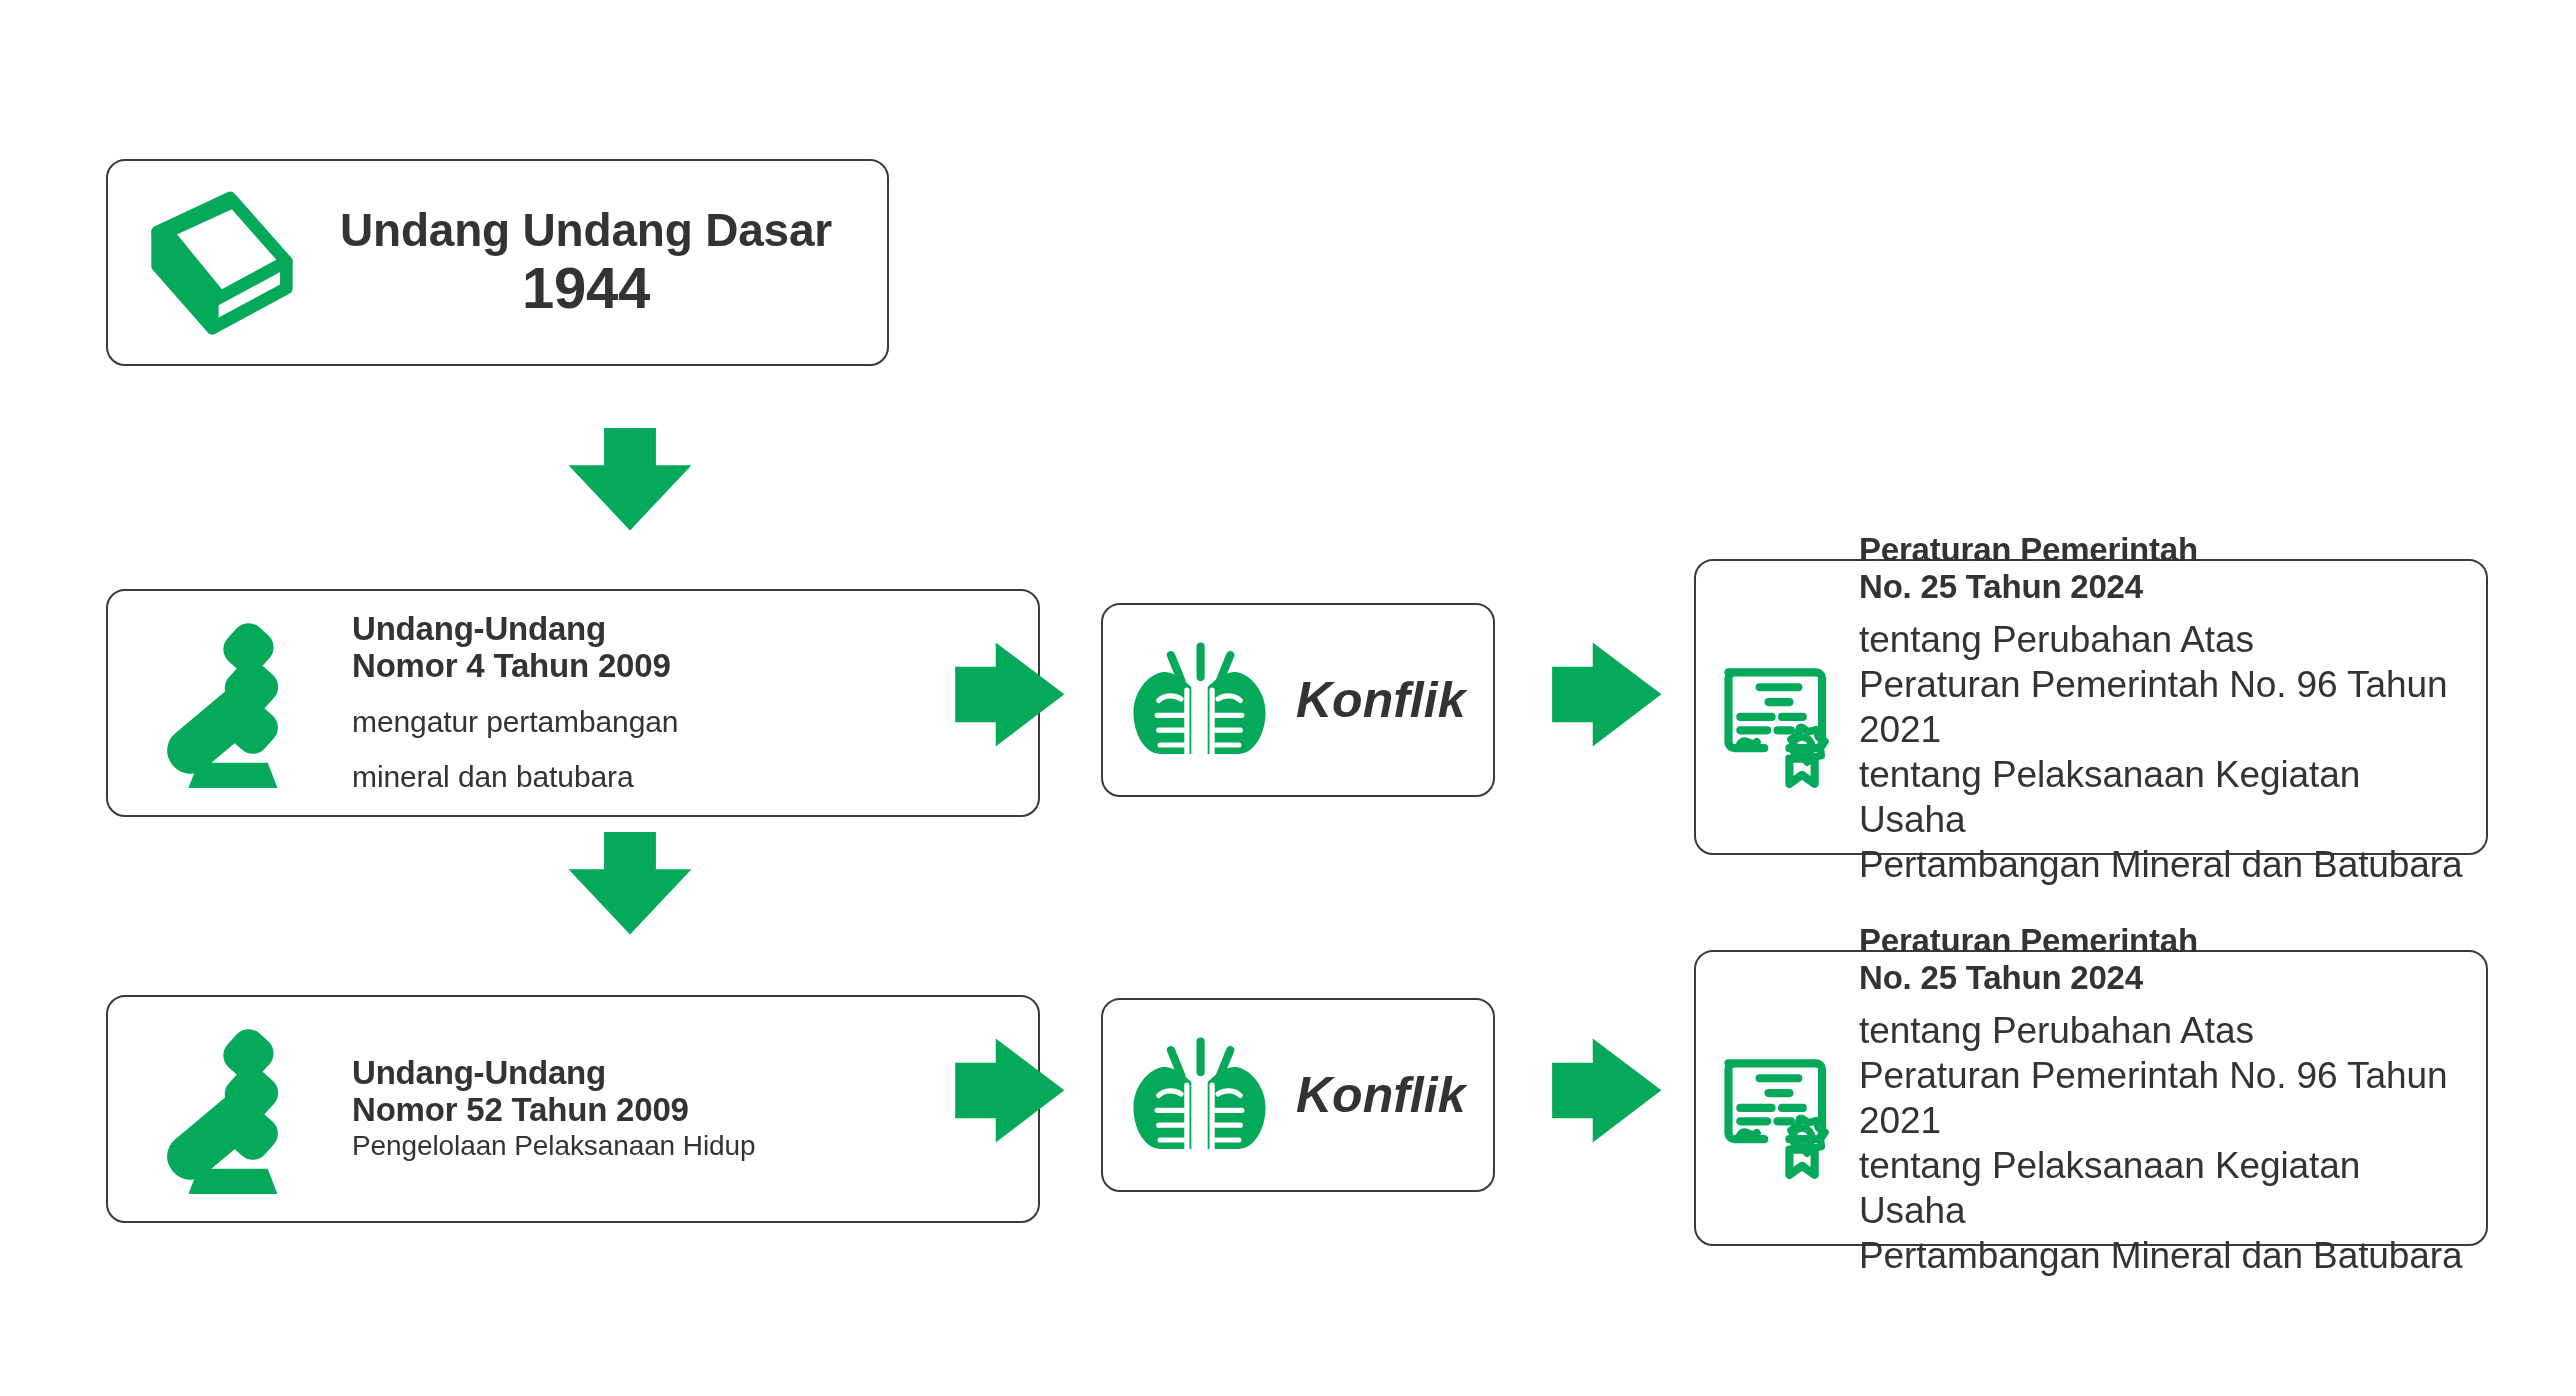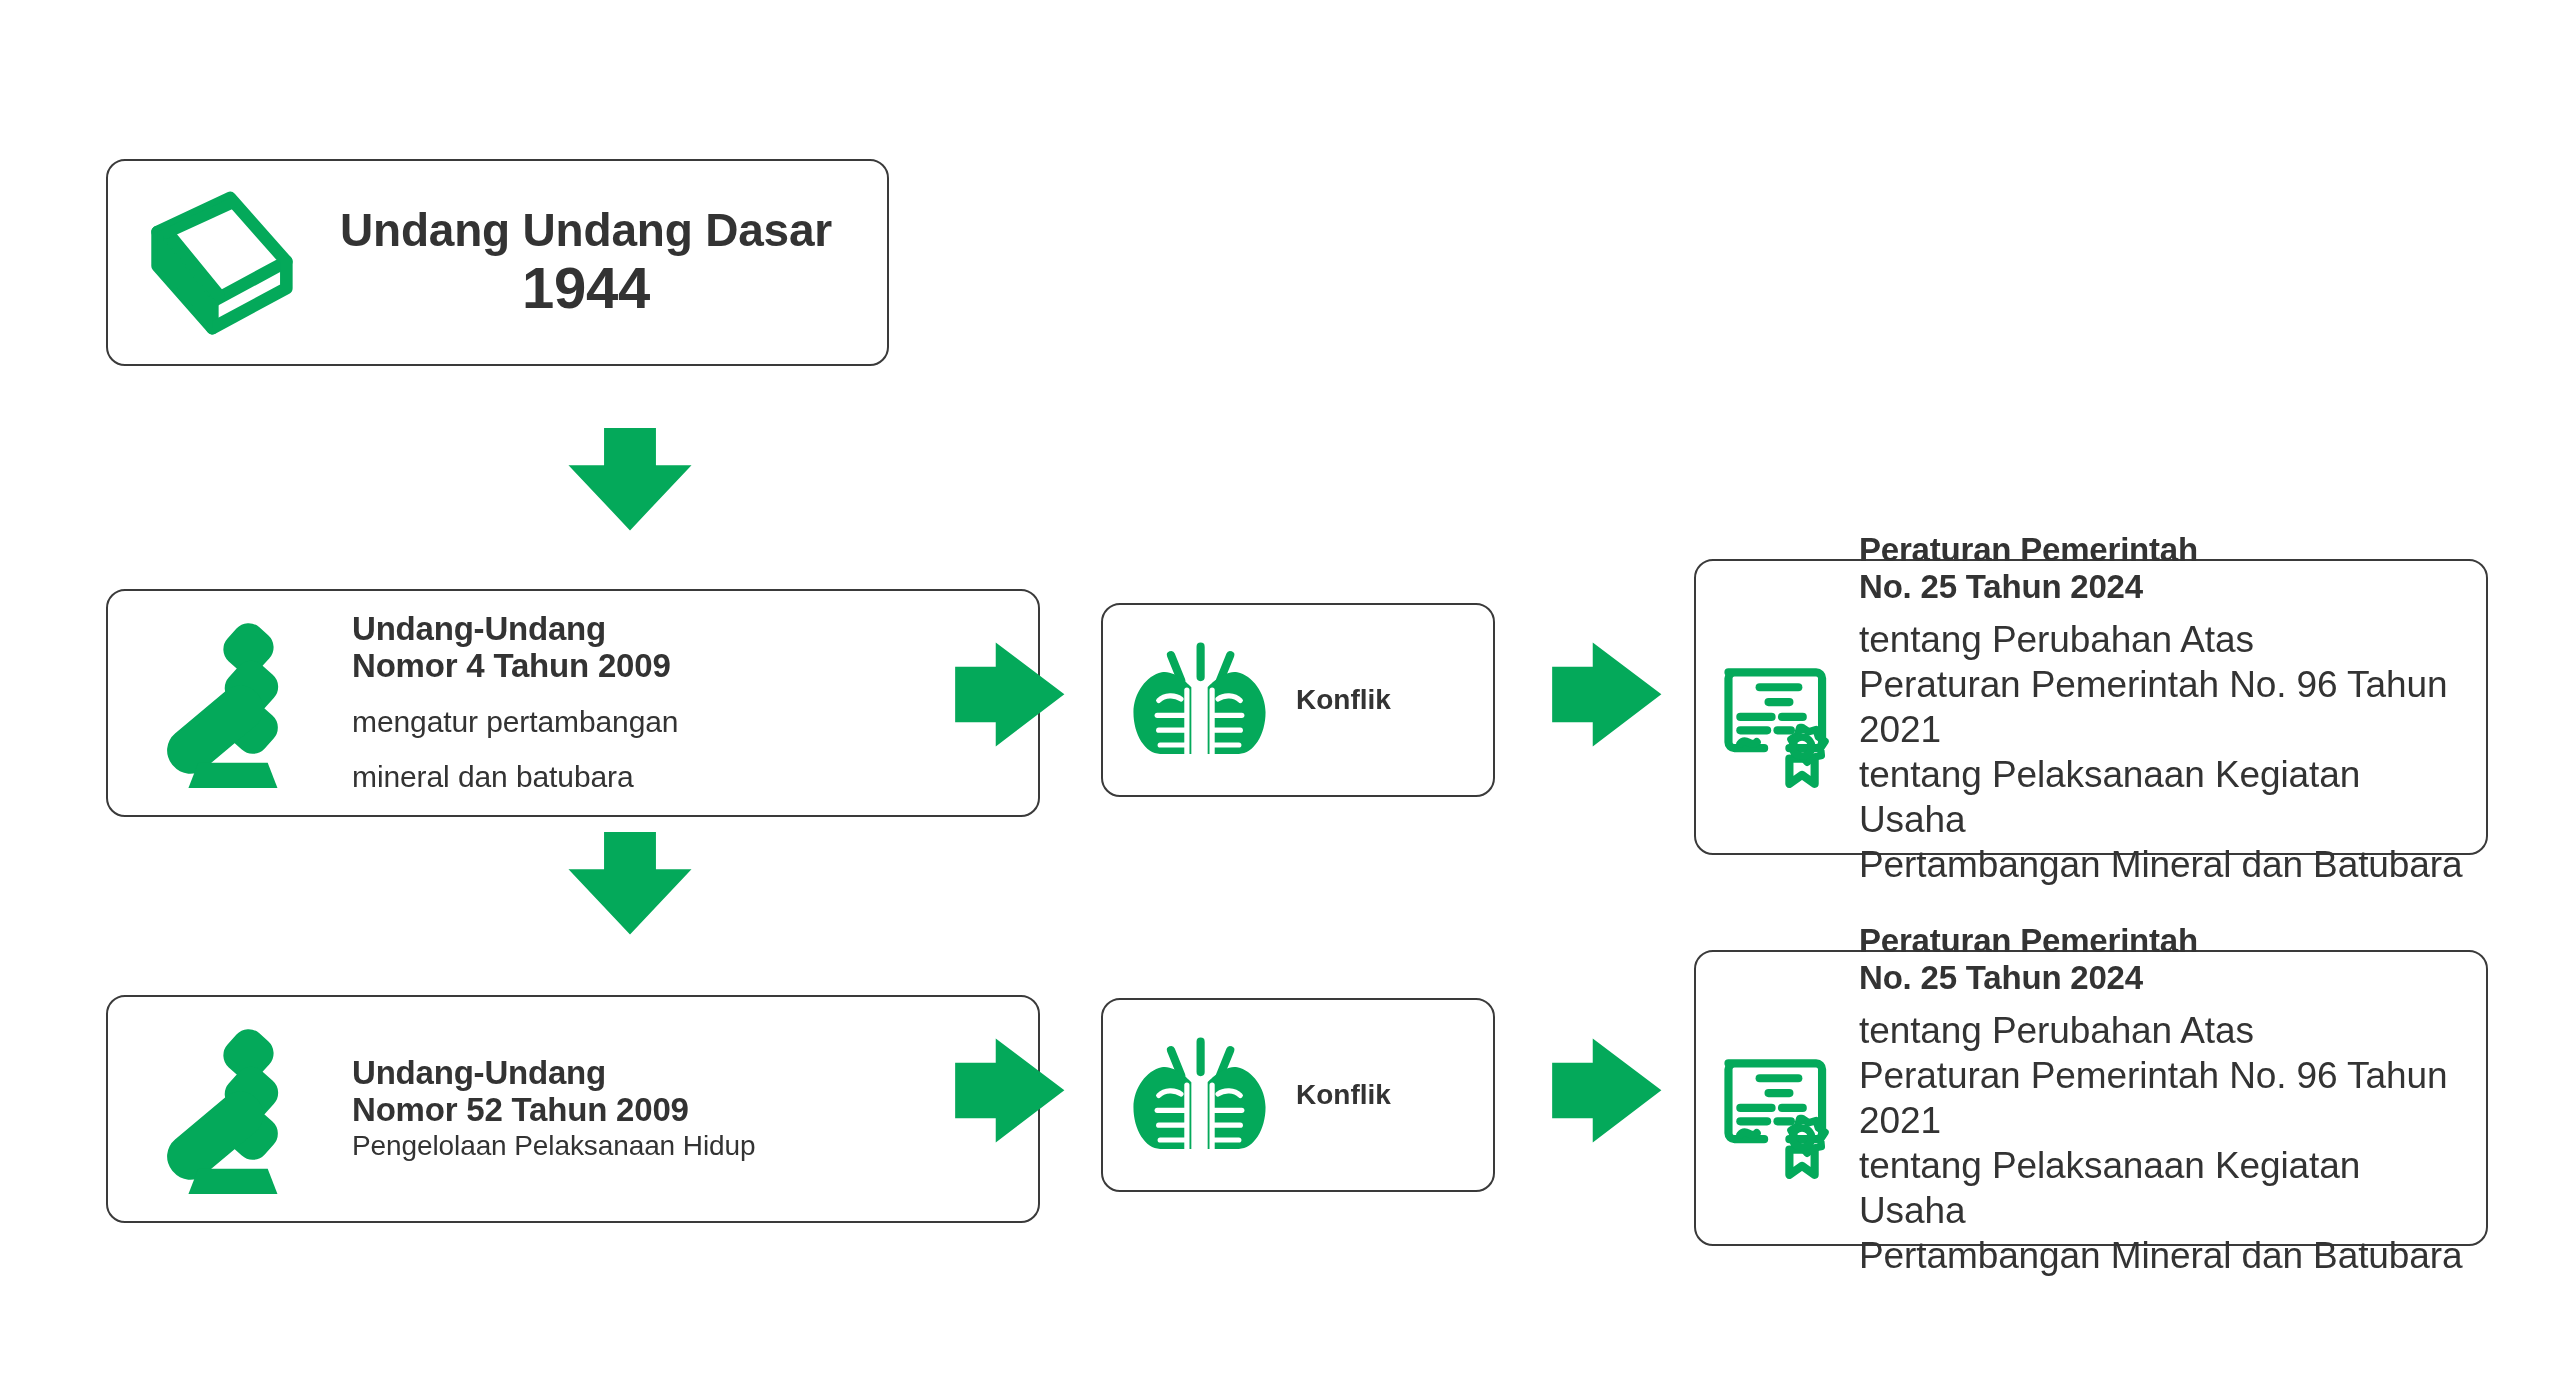--- a/index.html
+++ b/index.html
@@ -54,21 +54,21 @@
   .box-law .txt-block { flex:1; padding-right:22px; }
   .box-law .t-head { font-size:33px; }
   .box-law .t-sub  { font-size:30px; margin-top:19px; }
   #box-uu32 .t-sub { font-size:28px; }
 
   
   .box-konflik { width:394px; height:194px; }
   #box-konflik-1 { left:1101px; top:603px; }
   #box-konflik-2 { left:1101px; top:998px; }
   .box-konflik .icon-wrap { width:193px; display:flex; justify-content:center; align-items:center; }
-  .box-konflik .k-label { font-size:28px; font-weight:bold; color:#333333; font-stretch:condensed; }
+  .box-konflik .k-label { font-size:50px; font-weight:bold; color:#333333; font-stretch:condensed;font-style:italic; }
 
   
   .box-pp { width:794px; height:296px; }
   #box-pp-1 { left:1694px; top:559px; }
   #box-pp-2 { left:1694px; top:950px; }
   .box-pp .icon-wrap { width:163px; display:flex; justify-content:center; align-items:flex-start; padding-top:34px; }
   .box-pp .txt-block { flex:1; padding-right:18px; padding-top:6px; }
   .box-pp .t-head { font-size:33px; }
   .box-pp .t-sub  { font-size:37px; margin-top:10.4px; line-height:1.22; }
 

